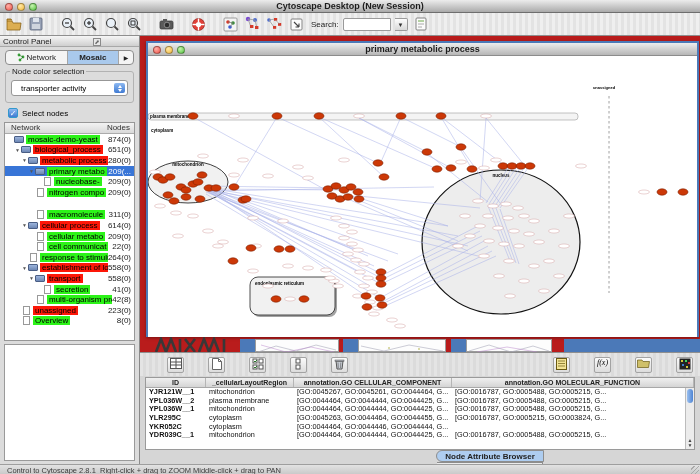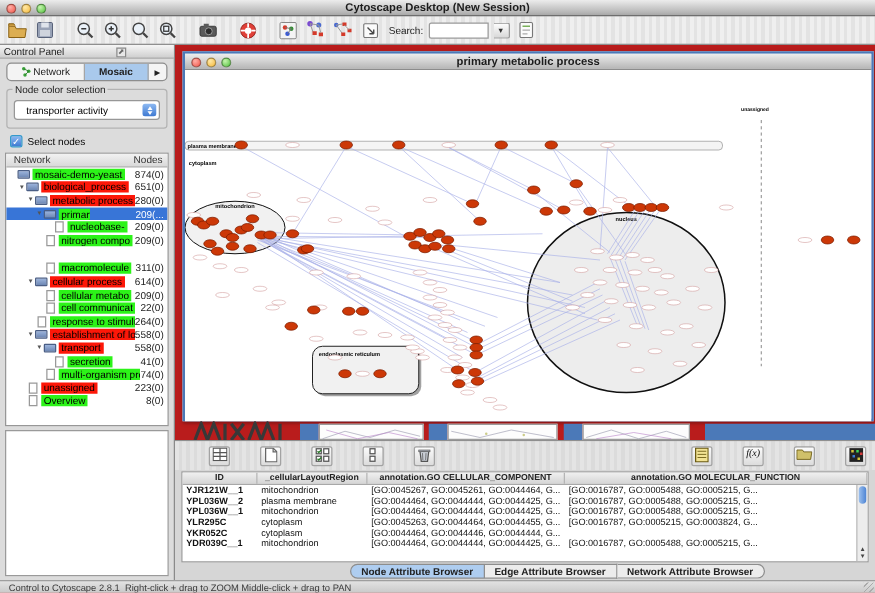--- a/index.html
+++ b/index.html
@@ -67,21 +67,21 @@
     background:linear-gradient(#8db9f2,#3f7ad2); color:#fff; font-size:8px;
     line-height:9px; text-align:center; }
   .tree-panel { margin:1px 4px 0 4px; height:219px; background:#fff; border:1px solid #979797;
     overflow:hidden; display:flex; flex-direction:column; }
   .tree-head { display:flex; height:11px; background:linear-gradient(#f2f2f2,#d9d9d9);
     border-bottom:1px solid #ababab; font-size:8px; color:#333; }
   .tree-head .c1 { padding-left:6px; flex:1; }
   .tree-head .c2 { padding-right:4px; }
   .trow { height:10.6px; display:flex; align-items:center; font-size:8px; white-space:nowrap; }
   .trow.sel { background:#3875d7; }
-  .trow.sel .tcount { color:#fff;padding-left:36px; }
+  .trow.sel .tcount { color:#fff; }
   .tri { width:7px; font-size:5px; color:#555; text-align:center; flex:none; }
   .fold { width:10px; height:7px; background:linear-gradient(#9cb4dc,#6d87b4);
     border:1px solid #4a5e85; border-radius:1px; margin-right:2px; flex:none; }
   .file { width:7px; height:9px; background:#fff; border:1px solid #999; margin:0 3px 0 2px; flex:none; }
   .tlabel { padding:0 2px; color:#000; overflow:hidden; }
   .tlabel.green { background:#2cf318; }
   .tlabel.red { background:#fd1708; }
   .tcount { margin-left:auto; padding-right:3px; color:#222; }
   .birdseye { margin:3px 4px 3px 4px; flex:1; background:#fff; border:1px solid #9a9a9a; }
 
@@ -121,21 +121,21 @@
     white-space:nowrap; line-height:10px; }
   .dt-row { display:flex; height:8.7px; font-size:7.3px; color:#111; }
   .dt-row span { overflow:hidden; white-space:nowrap; padding-left:3px; line-height:8.7px; }
   .dt-row .id { font-weight:bold; }
   .dp-scroll { position:absolute; right:0; top:10px; bottom:0; width:9px; background:#ececec;
     border-left:1px solid #bcbcbc; }
   .dp-thumb { position:absolute; top:1px; left:1px; width:6px; height:14px; border-radius:3px;
     background:linear-gradient(90deg,#9cc0ee,#4d84d4); }
   .dp-arrows { position:absolute; bottom:1px; left:0; width:8px; font-size:5px; color:#444;
     text-align:center; line-height:5px; }
-  .dp-tabs { height:14px; display:flex; align-items:center; padding-left:140px; }
+  .dp-tabs { height:14px; display:flex; align-items:center; padding-left:140px;flex-direction:column; }
   .dp-tab { font-size:8px; font-weight:bold; color:#222; padding:0 8px; height:12px;
     line-height:11px; background:#ececec; border:1px solid #8d8d8d; border-left:none; }
   .dp-tab:first-child { border-left:1px solid #8d8d8d; border-radius:6px 0 0 6px; }
   .dp-tab:last-child { border-radius:0 6px 6px 0; }
   .dp-tab.selected { background:#aecdf0; }
 
   
   .statusbar { height:10px; background:linear-gradient(#e2e2e2,#cacaca); border-top:1px solid #9e9e9e;
     position:relative; font-size:7.5px; color:#3a3a3a; }
   .statusbar span { position:absolute; top:1px; }
@@ -397,21 +397,21 @@
             <div class="trow" style="padding-left: 30px;">
               <span class="tri"></span>
               <span class="file"></span>
               <span class="tlabel green">secretion</span>
               <span class="tcount">41(0)</span>
             </div>
             <div class="trow" style="padding-left: 23px;">
               <span class="tri"></span>
               <span class="file"></span>
               <span class="tlabel green">multi-organism pro</span>
-              <span class="tcount">74(0)</span>
+              <span class="tcount">42(8)</span>
             </div>
             <div class="trow" style="padding-left: 9px;">
               <span class="tri"></span>
               <span class="file"></span>
               <span class="tlabel red">unassigned</span>
               <span class="tcount">223(0)</span>
             </div>
             <div class="trow" style="padding-left: 9px;">
               <span class="tri"></span>
               <span class="file"></span>

